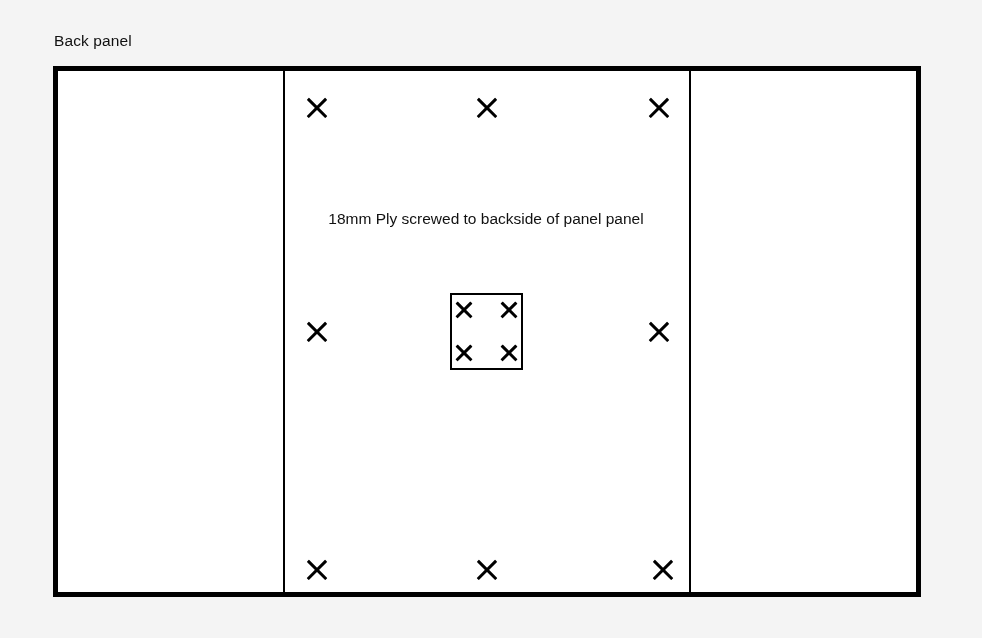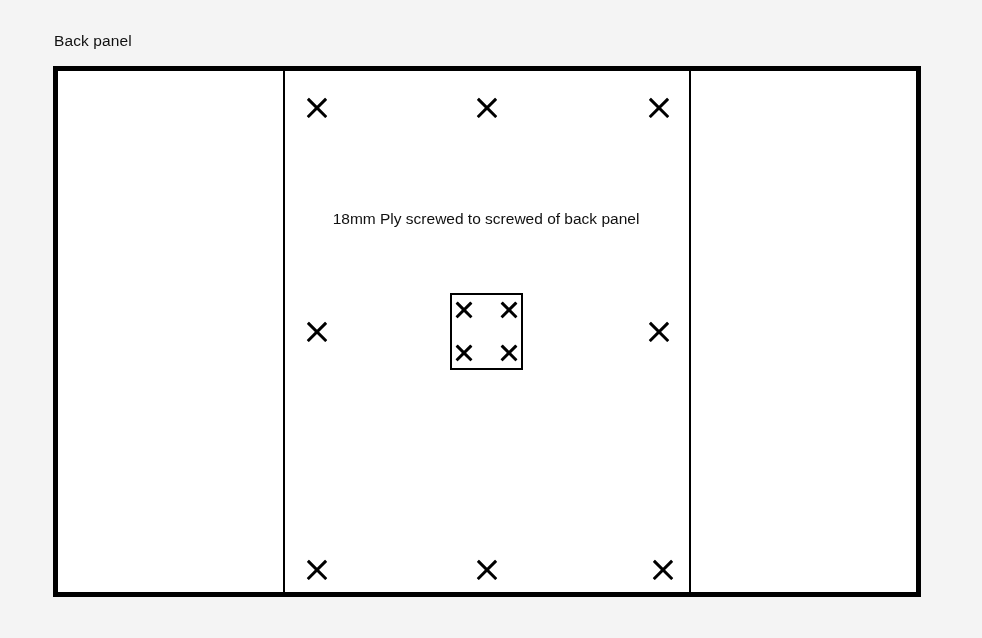--- a/index.html
+++ b/index.html
@@ -104,21 +104,21 @@
 <div id="diagram-root">
 
   <div id="panel-caption">Back panel</div>
 
   <div id="back-panel-outline"></div>
 
   <div class="panel-divider" id="divider-left"></div>
 
   <div class="panel-divider" id="divider-right"></div>
 
-  <div id="centre-note">18mm Ply screwed to screwed of back panel</div>
+  <div id="centre-note">18mm Ply screwed to backside of panel panel</div>
 
   <div id="mounting-block"></div>
 
   <div id="marker-layer">
       <div class="x-marker" style="left: 306px; top: 97px;"></div>
       <div class="x-marker" style="left: 476px; top: 97px;"></div>
       <div class="x-marker" style="left: 648px; top: 97px;"></div>
       <div class="x-marker" style="left: 306px; top: 321px;"></div>
       <div class="x-marker" style="left: 648px; top: 321px;"></div>
       <div class="x-marker" style="left: 306px; top: 559px;"></div>

